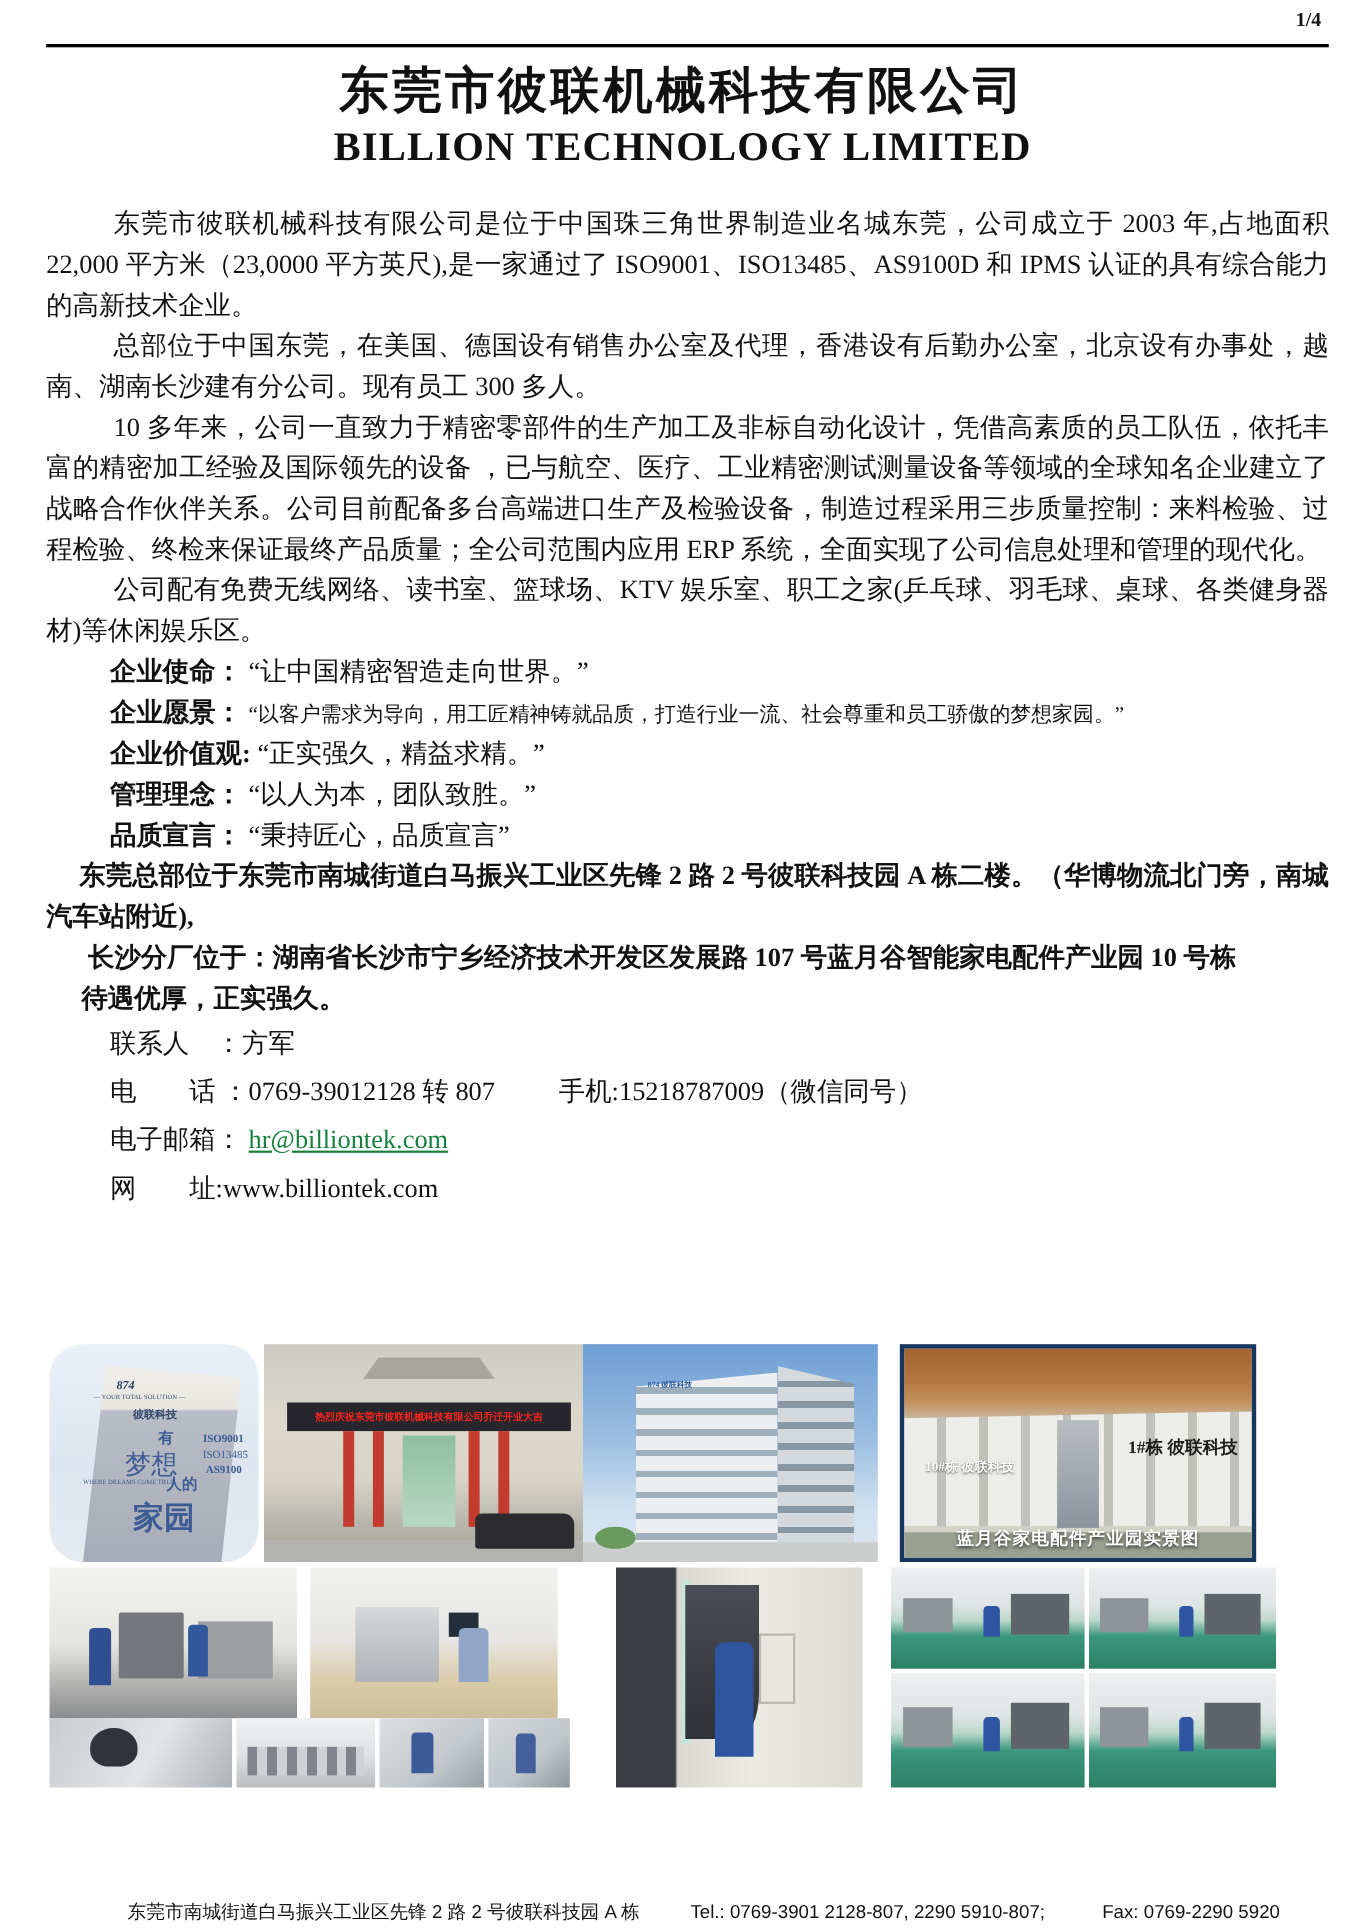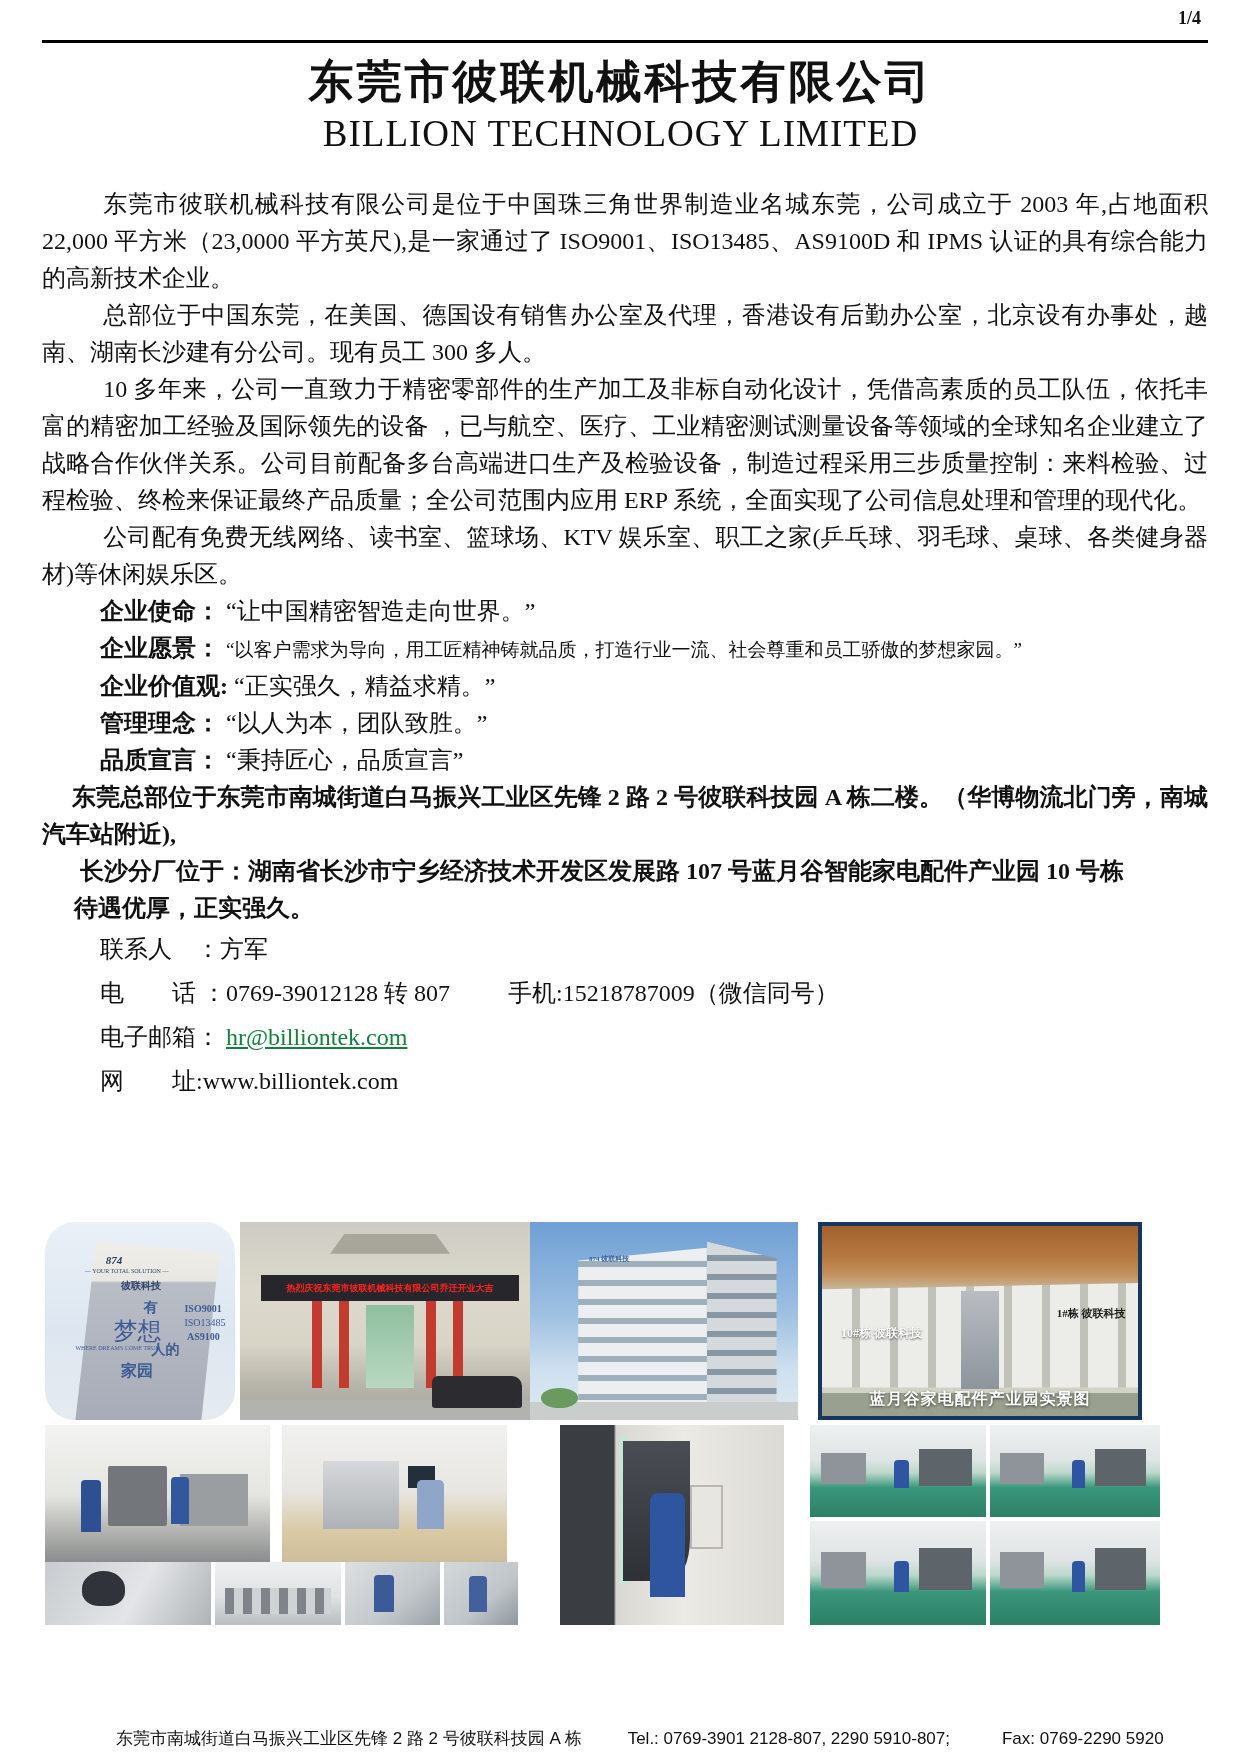--- a/index.html
+++ b/index.html
@@ -3,21 +3,21 @@
 <meta charset="utf-8">
 <style>
   html,body{margin:0;padding:0;background:#888;}
   .page{
     position:relative;width:1241px;height:1754px;margin:0 auto;background:#ffffff;
     font-family:"Liberation Serif","DejaVu Serif",serif;color:#111;overflow:hidden;
   }
   .pagenum{position:absolute;top:8px;right:40px;font-size:18px;font-weight:bold;}
   .rule{position:absolute;top:40px;left:42px;width:1166px;height:3px;background:#000;}
   .title{position:absolute;top:52px;left:0;width:100%;text-align:center;font-size:45px;font-weight:bold;letter-spacing:3px;margin:0;}
-  .subtitle{position:absolute;top:112px;left:0;width:100%;text-align:center;font-size:37px;font-weight:normal;letter-spacing:1px;margin:0;}
+  .subtitle{position:absolute;top:112px;left:0;width:100%;text-align:center;font-size:37px;font-weight:bold;letter-spacing:1px;margin:0;}
   .body{
     position:absolute;top:186px;left:42px;width:1166px;
     font-size:24px;line-height:37px;text-align:justify;
   }
   .body p{margin:0;}
   .ind{text-indent:2.55em;}
   .q{text-indent:58px;}
   .lbl{font-weight:bold;}
   .small{font-size:19px;}
   .hq{text-indent:30px;font-weight:bold;}
@@ -33,21 +33,21 @@
   .p-sign .stone{position:absolute;left:16%;right:6%;top:5%;bottom:0;
      background:linear-gradient(180deg,#f1f0ed 0%,#e9e7e1 26%,#b9bdc6 27%,#a7acb8 100%);
      clip-path:polygon(14% 5%,97% 11%,85% 100%,0% 100%);}
   .p-sign span{position:absolute;color:#3d5c94;white-space:nowrap;}
   .s-logo{top:16%;left:32%;font-size:11px;font-weight:bold;font-style:italic;color:#2c405f!important;}
   .s-slogan{top:23%;left:21%;font-size:6px;color:#31486a!important;}
   .s-brand{top:29%;left:40%;font-size:10px;font-weight:bold;color:#2f4568!important;}
   .s-m1{top:39%;left:52%;font-size:14px;font-weight:bold;}
   .s-m2{top:47%;left:36%;font-size:24px;font-weight:normal;}
   .s-m3{top:60%;left:56%;font-size:14px;font-weight:bold;}
-  .s-m4{top:70%;left:40%;font-size:16px;font-weight:bold;}
+  .s-m4{top:70%;left:40%;font-size:28px;font-weight:bold;}
   .s-c1{top:41%;right:7%;font-size:10px;font-weight:bold;color:#4f6f9e;}
   .s-c2{top:48%;right:5%;font-size:10px;font-weight:normal;color:#4f6f9e;margin-left:26px;}
   .s-c3{top:55%;right:8%;font-size:10px;font-weight:bold;color:#4f6f9e;}
   .s-en{top:62%;left:16%;font-size:6px;color:#5a7aa5;}
   .p-gate{left:240px;top:1222px;width:300px;height:198px;background:linear-gradient(180deg,#cdccc4 0%,#dcd8cb 34%,#d8d4c6 62%,#b8b5ab 82%,#a3a29b 100%);}
   .p-gate .roof{position:absolute;top:6%;left:30%;width:40%;height:10%;background:#a8a59a;clip-path:polygon(0 100%,12% 0,88% 0,100% 100%);}
   .p-gate .banner{position:absolute;top:27%;left:7%;right:7%;height:13%;background:#26262c;color:#ff231d;
       font-size:9px;font-weight:bold;line-height:1;display:flex;align-items:center;justify-content:center;white-space:nowrap;}
   .p-gate .door{position:absolute;top:42%;left:42%;width:16%;height:42%;background:linear-gradient(180deg,#8fbf9e,#b9d8c2);}
   .p-gate .rb1,.p-gate .rb2,.p-gate .rb3,.p-gate .rb4{position:absolute;top:40%;width:3.4%;height:44%;background:#c23b2e;}
@@ -65,21 +65,21 @@
   .p-bldg .ground{position:absolute;bottom:0;left:0;right:0;height:9%;background:#c9cecd;}
   .p-bldg .bush{position:absolute;bottom:6%;left:4%;width:14%;height:10%;background:#6b9a5f;border-radius:50%;}
   .p-aer{left:818px;top:1222px;width:324px;height:198px;border:4px solid #17365d;box-sizing:border-box;
       background:linear-gradient(180deg,#a3622f 0%,#b5773f 16%,#c3925f 26%,#c9c4b2 36%,#d6d6cc 100%);}
   .p-aer .roofs{position:absolute;top:30%;left:0;right:0;height:55%;
       background:repeating-linear-gradient(90deg,#ecece8 0 30px,#c0c2ba 30px 38px);
       clip-path:polygon(0 6%,100% 0,100% 100%,0 100%);}
   .p-aer .mid{position:absolute;top:34%;left:44%;width:12%;height:52%;background:linear-gradient(180deg,#b9bdc2,#8d949c);}
   .p-aer .road{position:absolute;bottom:0;left:0;right:0;height:12%;background:#9aa08f;}
   .p-aer .lb-l{position:absolute;top:52%;left:6%;color:#fff;font-size:12px;font-weight:bold;text-shadow:0 1px 2px rgba(0,0,0,.6);}
-  .p-aer .lb-r{position:absolute;top:42%;right:4%;color:#1b1b1b;font-size:11px;font-weight:bold;}
+  .p-aer .lb-r{position:absolute;top:42%;right:4%;color:#1b1b1b;font-size:16px;font-weight:bold;}
   .p-aer .cap{position:absolute;bottom:3%;left:0;width:100%;text-align:center;color:#fff;font-size:16px;font-weight:bold;
       text-shadow:0 1px 3px rgba(0,0,0,.65);letter-spacing:1px;}
   
   .p-met{left:45px;top:1425px;width:225px;height:137px;background:linear-gradient(180deg,#f3f3f1 0%,#e4e4e0 52%,#bdbeba 72%,#8a8c8e 100%);}
   .p-met .m1{position:absolute;left:28%;top:30%;width:26%;height:44%;background:#73767a;border-radius:2px;}
   .p-met .m2{position:absolute;left:60%;top:36%;width:30%;height:38%;background:#9b9ea1;}
   .p-met .w1{position:absolute;left:16%;top:40%;width:9%;height:38%;background:#2e4f92;border-radius:4px 4px 0 0;}
   .p-met .w2{position:absolute;left:56%;top:38%;width:8%;height:34%;background:#33579c;border-radius:4px 4px 0 0;}
   .p-qc{left:282px;top:1425px;width:225px;height:137px;background:linear-gradient(180deg,#f1f1ef 0%,#e7e6e2 48%,#d9c9a4 78%,#cdbd9a 100%);}
   .p-qc .m{position:absolute;left:18%;top:26%;width:34%;height:50%;background:linear-gradient(180deg,#d6d8da,#aeb2b6);}

